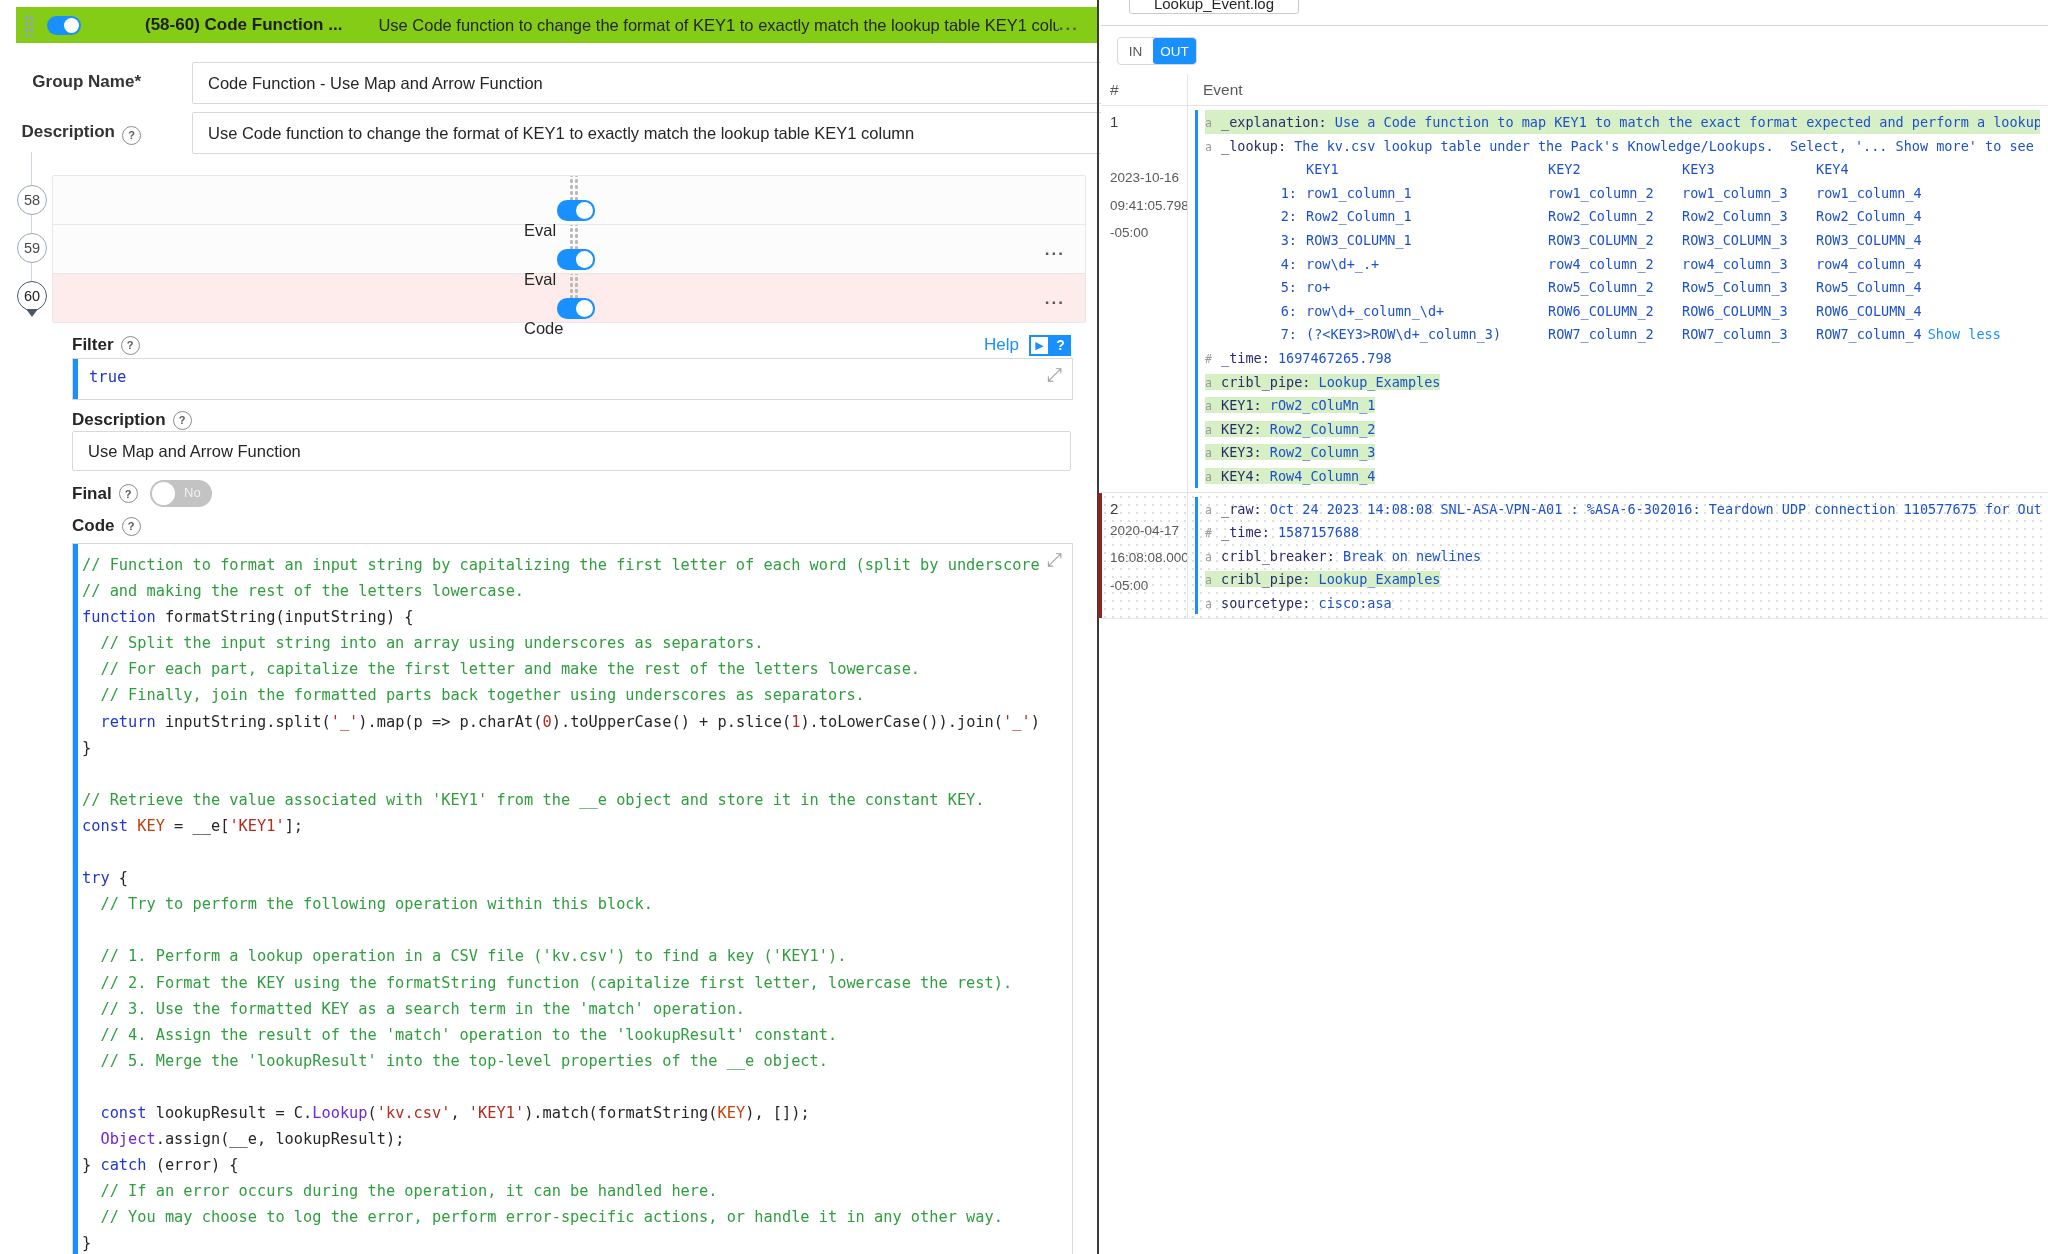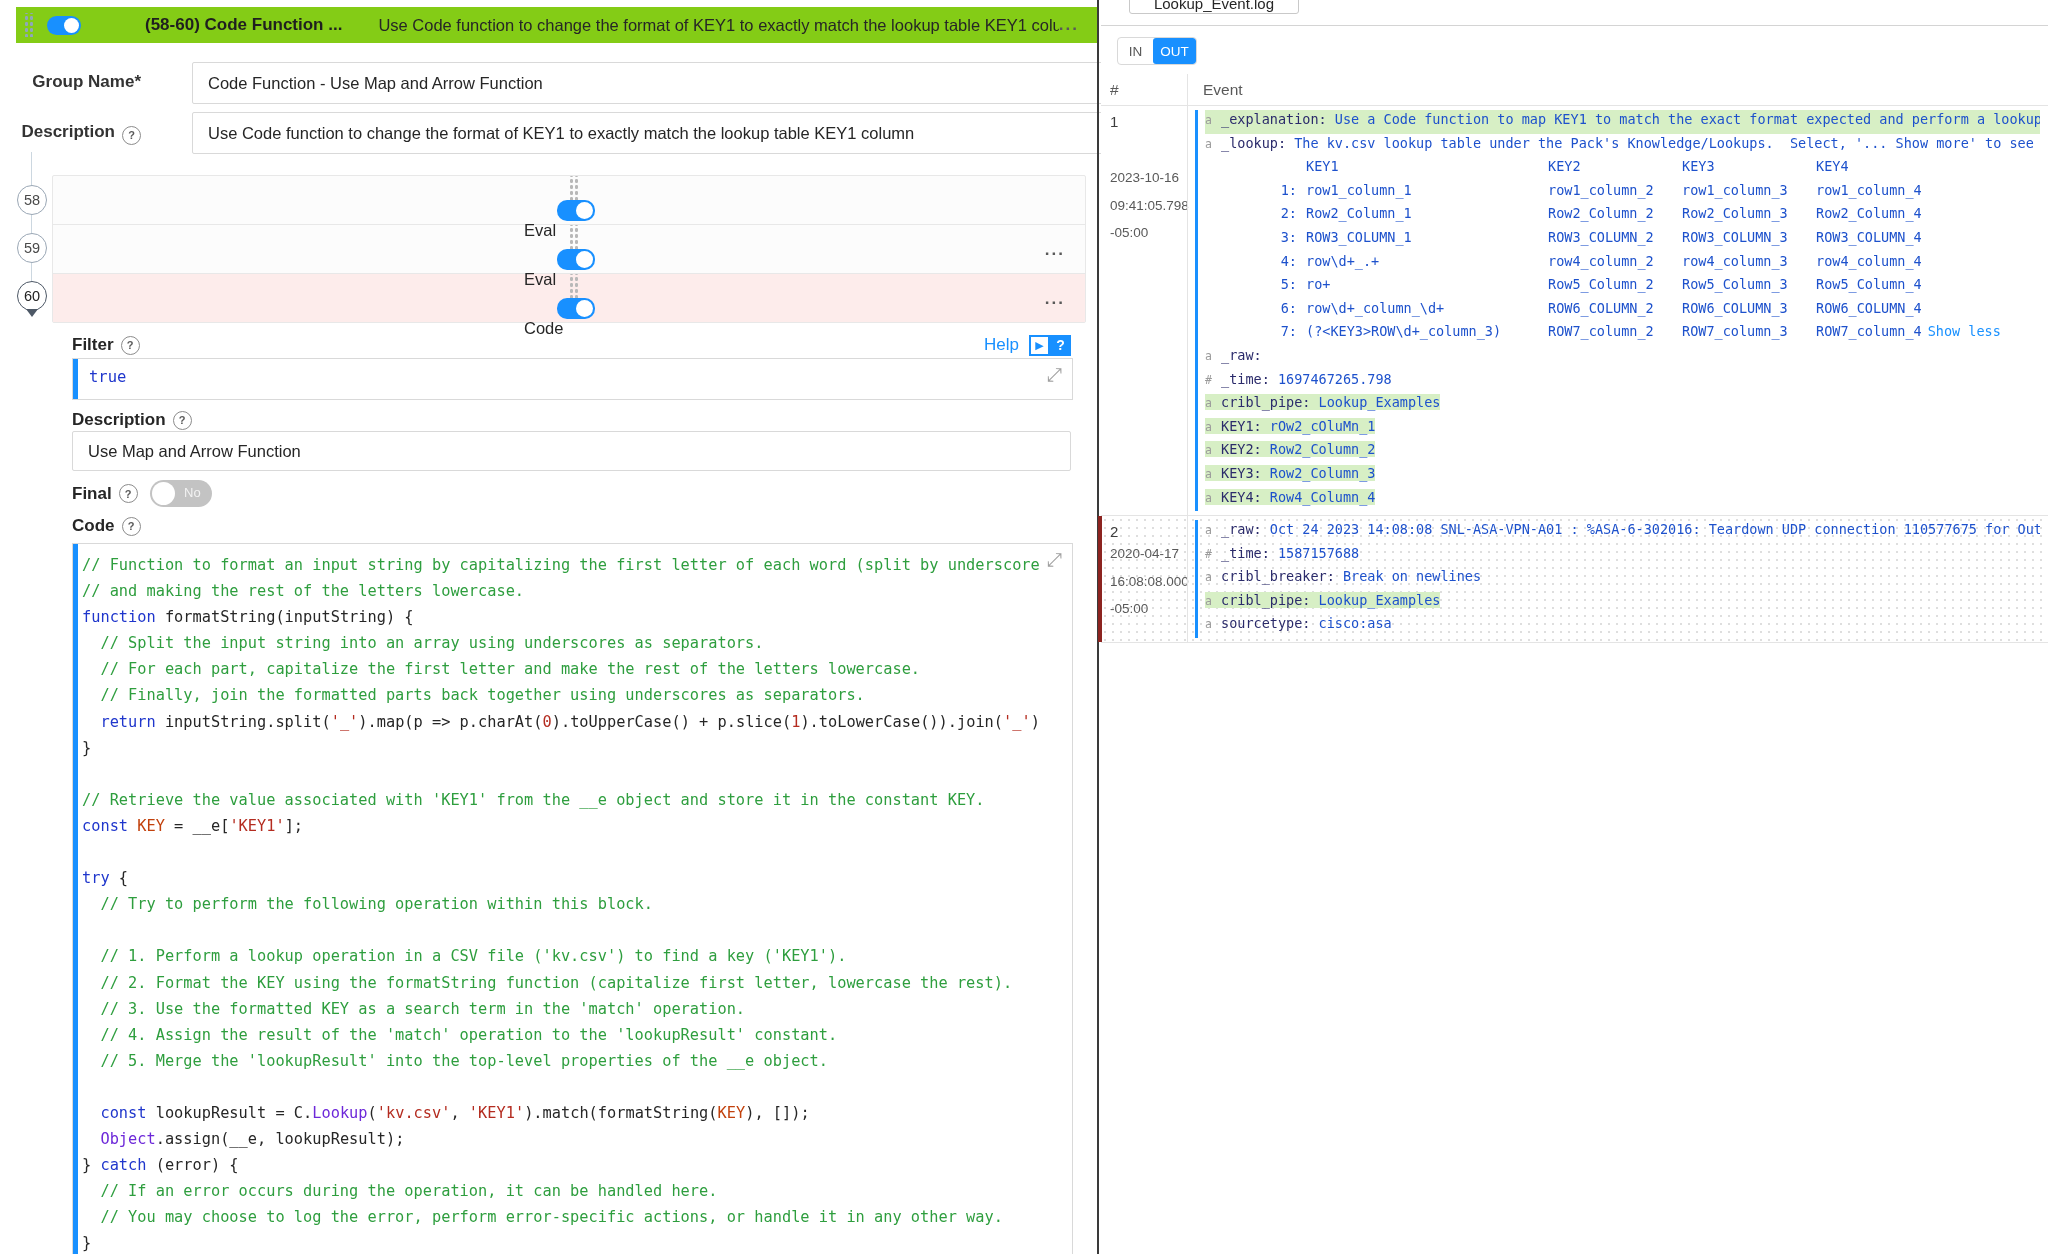--- a/index.html
+++ b/index.html
@@ -102,21 +102,21 @@
   .rp-events{position:absolute;left:0;top:106px;right:0;}
   .ev-row{position:relative;display:flex;border-bottom:1px solid #e4e4e4;}
   .ev-row.dotted{background-image:radial-gradient(circle,#dedede 1px,rgba(0,0,0,0) 1.3px);background-size:8px 8px;}
   .red-edge{position:absolute;left:-3px;top:0;width:4px;height:100%;background:#8c2420;z-index:3;}
   .numcol{width:86px;flex:0 0 auto;padding:7px 0 0 9px;box-sizing:border-box;}
   .numcol .enum{font-size:15px;color:#3d3d3d;}
   .ts-block{font-size:13.5px;color:#595959;line-height:27.5px;}
   .ev-row.gap-ts .ts-block{margin-top:34px;}
   .evcol{flex:1;border-left:1px solid #e4e4e4;padding:4px 8px 4px 7px;overflow:hidden;min-width:0;}
   .evinner{border-left:3px solid #1890ff;padding-left:7px;}
-  .ln{white-space:pre;line-height:19px;height:23.6px;font-family:"DejaVu Sans Mono",monospace;
+  .ln{white-space:pre;line-height:24px;height:23.6px;font-family:"DejaVu Sans Mono",monospace;
       font-size:13.5px;overflow:hidden;}
   .ln.full{background:#d7efc5;}
   .hl{background:#d7efc5;}
   .ticon{color:#9b9b9b;font-size:11.5px;display:inline-block;width:16px;}
   .fname{color:#2b2b6b;} .fval{color:#1d51cc;}
   .tnum{display:inline-block;width:92px;text-align:right;color:#1d51cc;}
   .tc1{display:inline-block;width:242px;margin-left:9px;color:#1d51cc;}
   .tc2,.tc3{display:inline-block;width:134px;color:#1d51cc;}
   .tc4{display:inline-block;color:#1d51cc;}
   .tlink{color:#1890ff;margin-left:6px;cursor:pointer;}
@@ -248,21 +248,20 @@
               <div class="ln full"><span class="ticon">a</span><span class="fname">_explanation: </span><span class="fval">Use a Code function to map KEY1 to match the exact format expected and perform a lookup</span></div>
               <div class="ln"><span class="ticon">a</span><span class="fname">_lookup: </span><span class="fval">The kv.csv lookup table under the Pack's Knowledge/Lookups.  Select, '... Show more' to see it.</span></div>
               <div class="ln"><span class="tnum"></span><span class="tc1">KEY1</span><span class="tc2">KEY2</span><span class="tc3">KEY3</span><span class="tc4">KEY4</span></div>
               <div class="ln"><span class="tnum">1:</span><span class="tc1">row1_column_1</span><span class="tc2">row1_column_2</span><span class="tc3">row1_column_3</span><span class="tc4">row1_column_4</span></div>
               <div class="ln"><span class="tnum">2:</span><span class="tc1">Row2_Column_1</span><span class="tc2">Row2_Column_2</span><span class="tc3">Row2_Column_3</span><span class="tc4">Row2_Column_4</span></div>
               <div class="ln"><span class="tnum">3:</span><span class="tc1">ROW3_COLUMN_1</span><span class="tc2">ROW3_COLUMN_2</span><span class="tc3">ROW3_COLUMN_3</span><span class="tc4">ROW3_COLUMN_4</span></div>
               <div class="ln"><span class="tnum">4:</span><span class="tc1">row\d+_.+</span><span class="tc2">row4_column_2</span><span class="tc3">row4_column_3</span><span class="tc4">row4_column_4</span></div>
               <div class="ln"><span class="tnum">5:</span><span class="tc1">ro+</span><span class="tc2">Row5_Column_2</span><span class="tc3">Row5_Column_3</span><span class="tc4">Row5_Column_4</span></div>
               <div class="ln"><span class="tnum">6:</span><span class="tc1">row\d+_column_\d+</span><span class="tc2">ROW6_COLUMN_2</span><span class="tc3">ROW6_COLUMN_3</span><span class="tc4">ROW6_COLUMN_4</span></div>
               <div class="ln"><span class="tnum">7:</span><span class="tc1">(?&lt;KEY3&gt;ROW\d+_column_3)</span><span class="tc2">ROW7_column_2</span><span class="tc3">ROW7_column_3</span><span class="tc4">ROW7_column_4</span><span class="tlink">Show less</span></div>
-              <div class="ln"><span class="ticon">a</span><span class="fname">_raw: </span><span class="fval"></span></div>
               <div class="ln"><span class="ticon">#</span><span class="fname">_time: </span><span class="fval">1697467265.798</span></div>
               <div class="ln"><span class="hl"><span class="ticon">a</span><span class="fname">cribl_pipe: </span><span class="fval">Lookup_Examples</span></span></div>
               <div class="ln"><span class="hl"><span class="ticon">a</span><span class="fname">KEY1: </span><span class="fval">rOw2_cOluMn_1</span></span></div>
               <div class="ln"><span class="hl"><span class="ticon">a</span><span class="fname">KEY2: </span><span class="fval">Row2_Column_2</span></span></div>
               <div class="ln"><span class="hl"><span class="ticon">a</span><span class="fname">KEY3: </span><span class="fval">Row2_Column_3</span></span></div>
               <div class="ln"><span class="hl"><span class="ticon">a</span><span class="fname">KEY4: </span><span class="fval">Row4_Column_4</span></span></div>
             </div>
           </div>
         </div>
         <div class="ev-row dotted">

